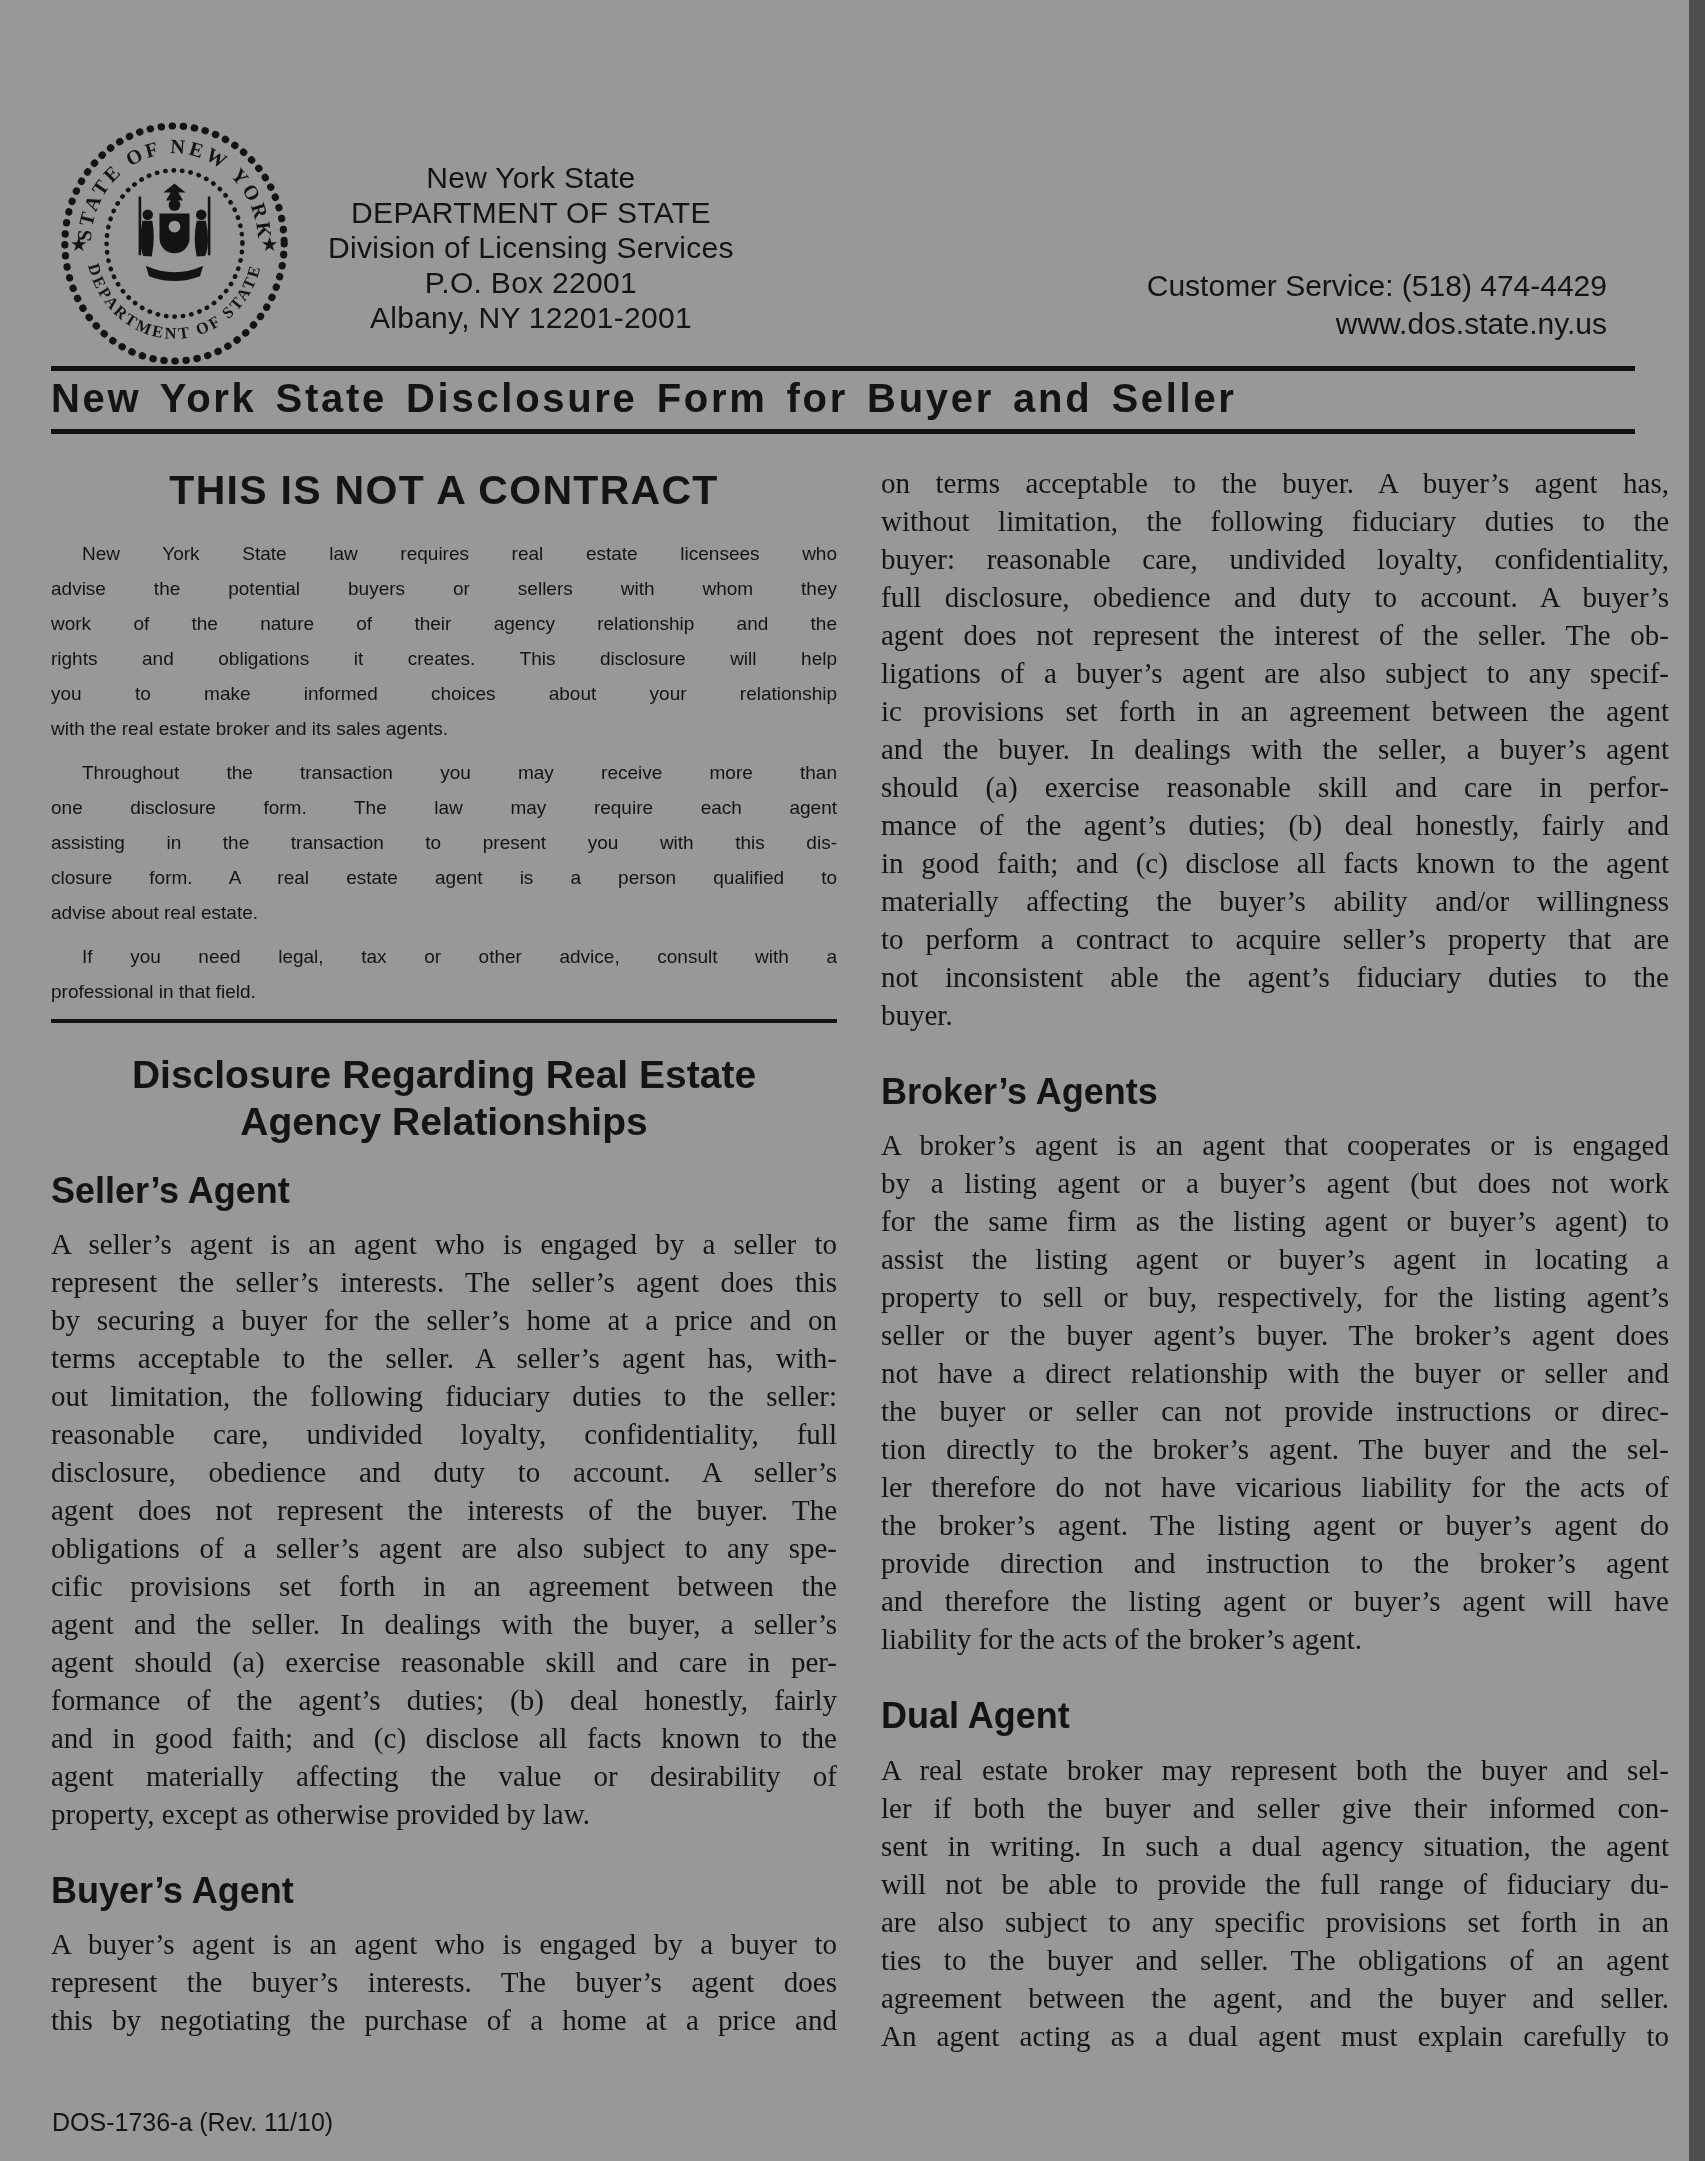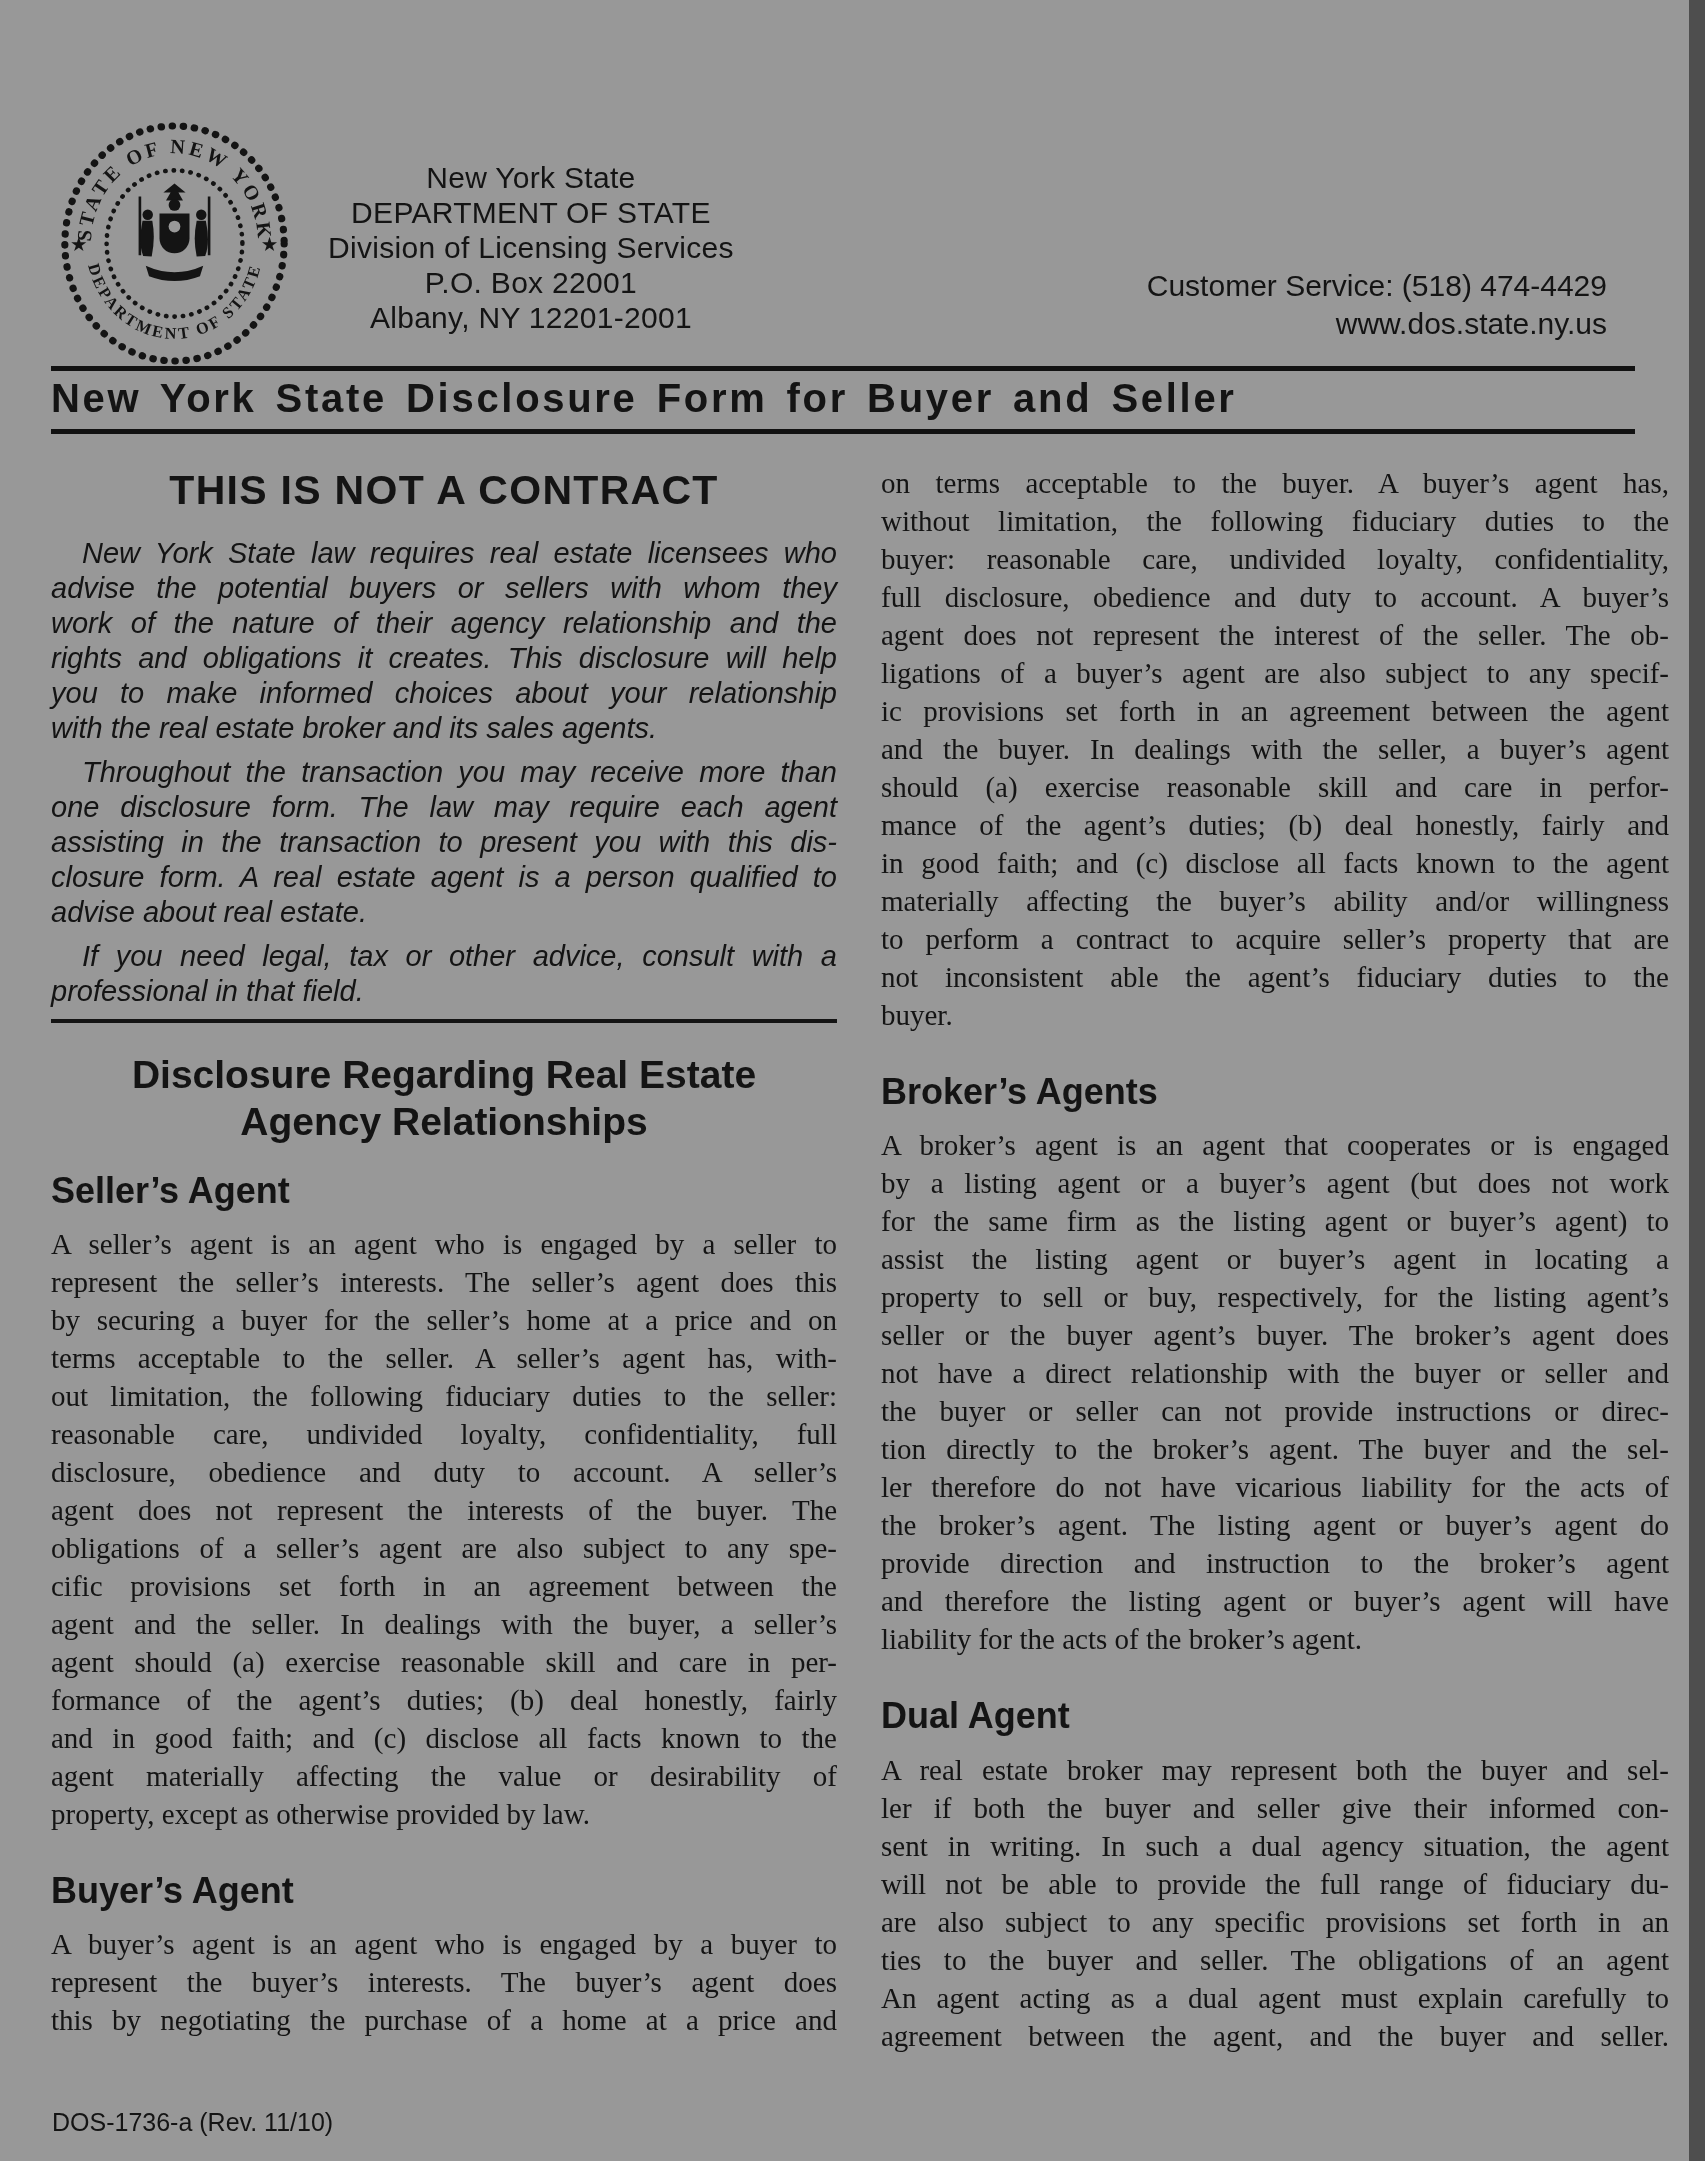--- a/index.html
+++ b/index.html
@@ -22,21 +22,21 @@
     border-top:5.3px solid #121212;border-bottom:5.3px solid #121212;padding:5.3px 0 8px;}
   .titlebar .t{font-weight:bold;font-size:40px;letter-spacing:2.7px;word-spacing:5.3px;white-space:nowrap;}
 
   
   .col{position:absolute;top:464px;}
   .col-left{left:51px;width:786px;}
   .col-right{left:881px;width:788px;}
 
   .warn{font-size:41px;font-weight:bold;text-align:center;letter-spacing:1.3px;margin:2.7px 0 22.7px;}
 
-  .ipara{font-style:italic;font-size:29px;line-height:35px;margin-bottom:8.7px;}
+  .ipara{font-size:19px;line-height:35px;margin-bottom:8.7px;}
   .ipara .tl.ind{text-indent:31px;}
 
   .divider{height:3.3px;background:#141414;margin:10.7px 0 28px;}
 
   .mainhead{font-size:39px;font-weight:bold;text-align:center;line-height:47px;margin:0 0 25px;}
 
   .sechead{font-size:36px;font-weight:bold;margin:0 0 13.3px;}
   .mt-sec{margin-top:37px;}
 
   .serif{font-family:"Liberation Serif",serif;font-size:29px;line-height:38px;}
@@ -187,21 +187,21 @@
         <div class="tl fin">liability for the acts of the broker’s agent.</div>
       </div>
     <div class="sechead mt-sec">Dual Agent</div>
     <div class="serif">
         <div class="tl">A real estate broker may represent both the buyer and sel-</div>
         <div class="tl">ler if both the buyer and seller give their informed con-</div>
         <div class="tl">sent in writing. In such a dual agency situation, the agent</div>
         <div class="tl">will not be able to provide the full range of fiduciary du-</div>
         <div class="tl">are also subject to any specific provisions set forth in an</div>
         <div class="tl">ties to the buyer and seller. The obligations of an agent</div>
+        <div class="tl">agreement between the agent, and the buyer and seller.</div>
         <div class="tl">An agent acting as a dual agent must explain carefully to</div>
-        <div class="tl">agreement between the agent, and the buyer and seller.</div>
       </div>
   </div>
 
   <div class="footer">DOS-1736-a (Rev. 11/10)</div>
 
 </div>
 
 
 </body></html>

